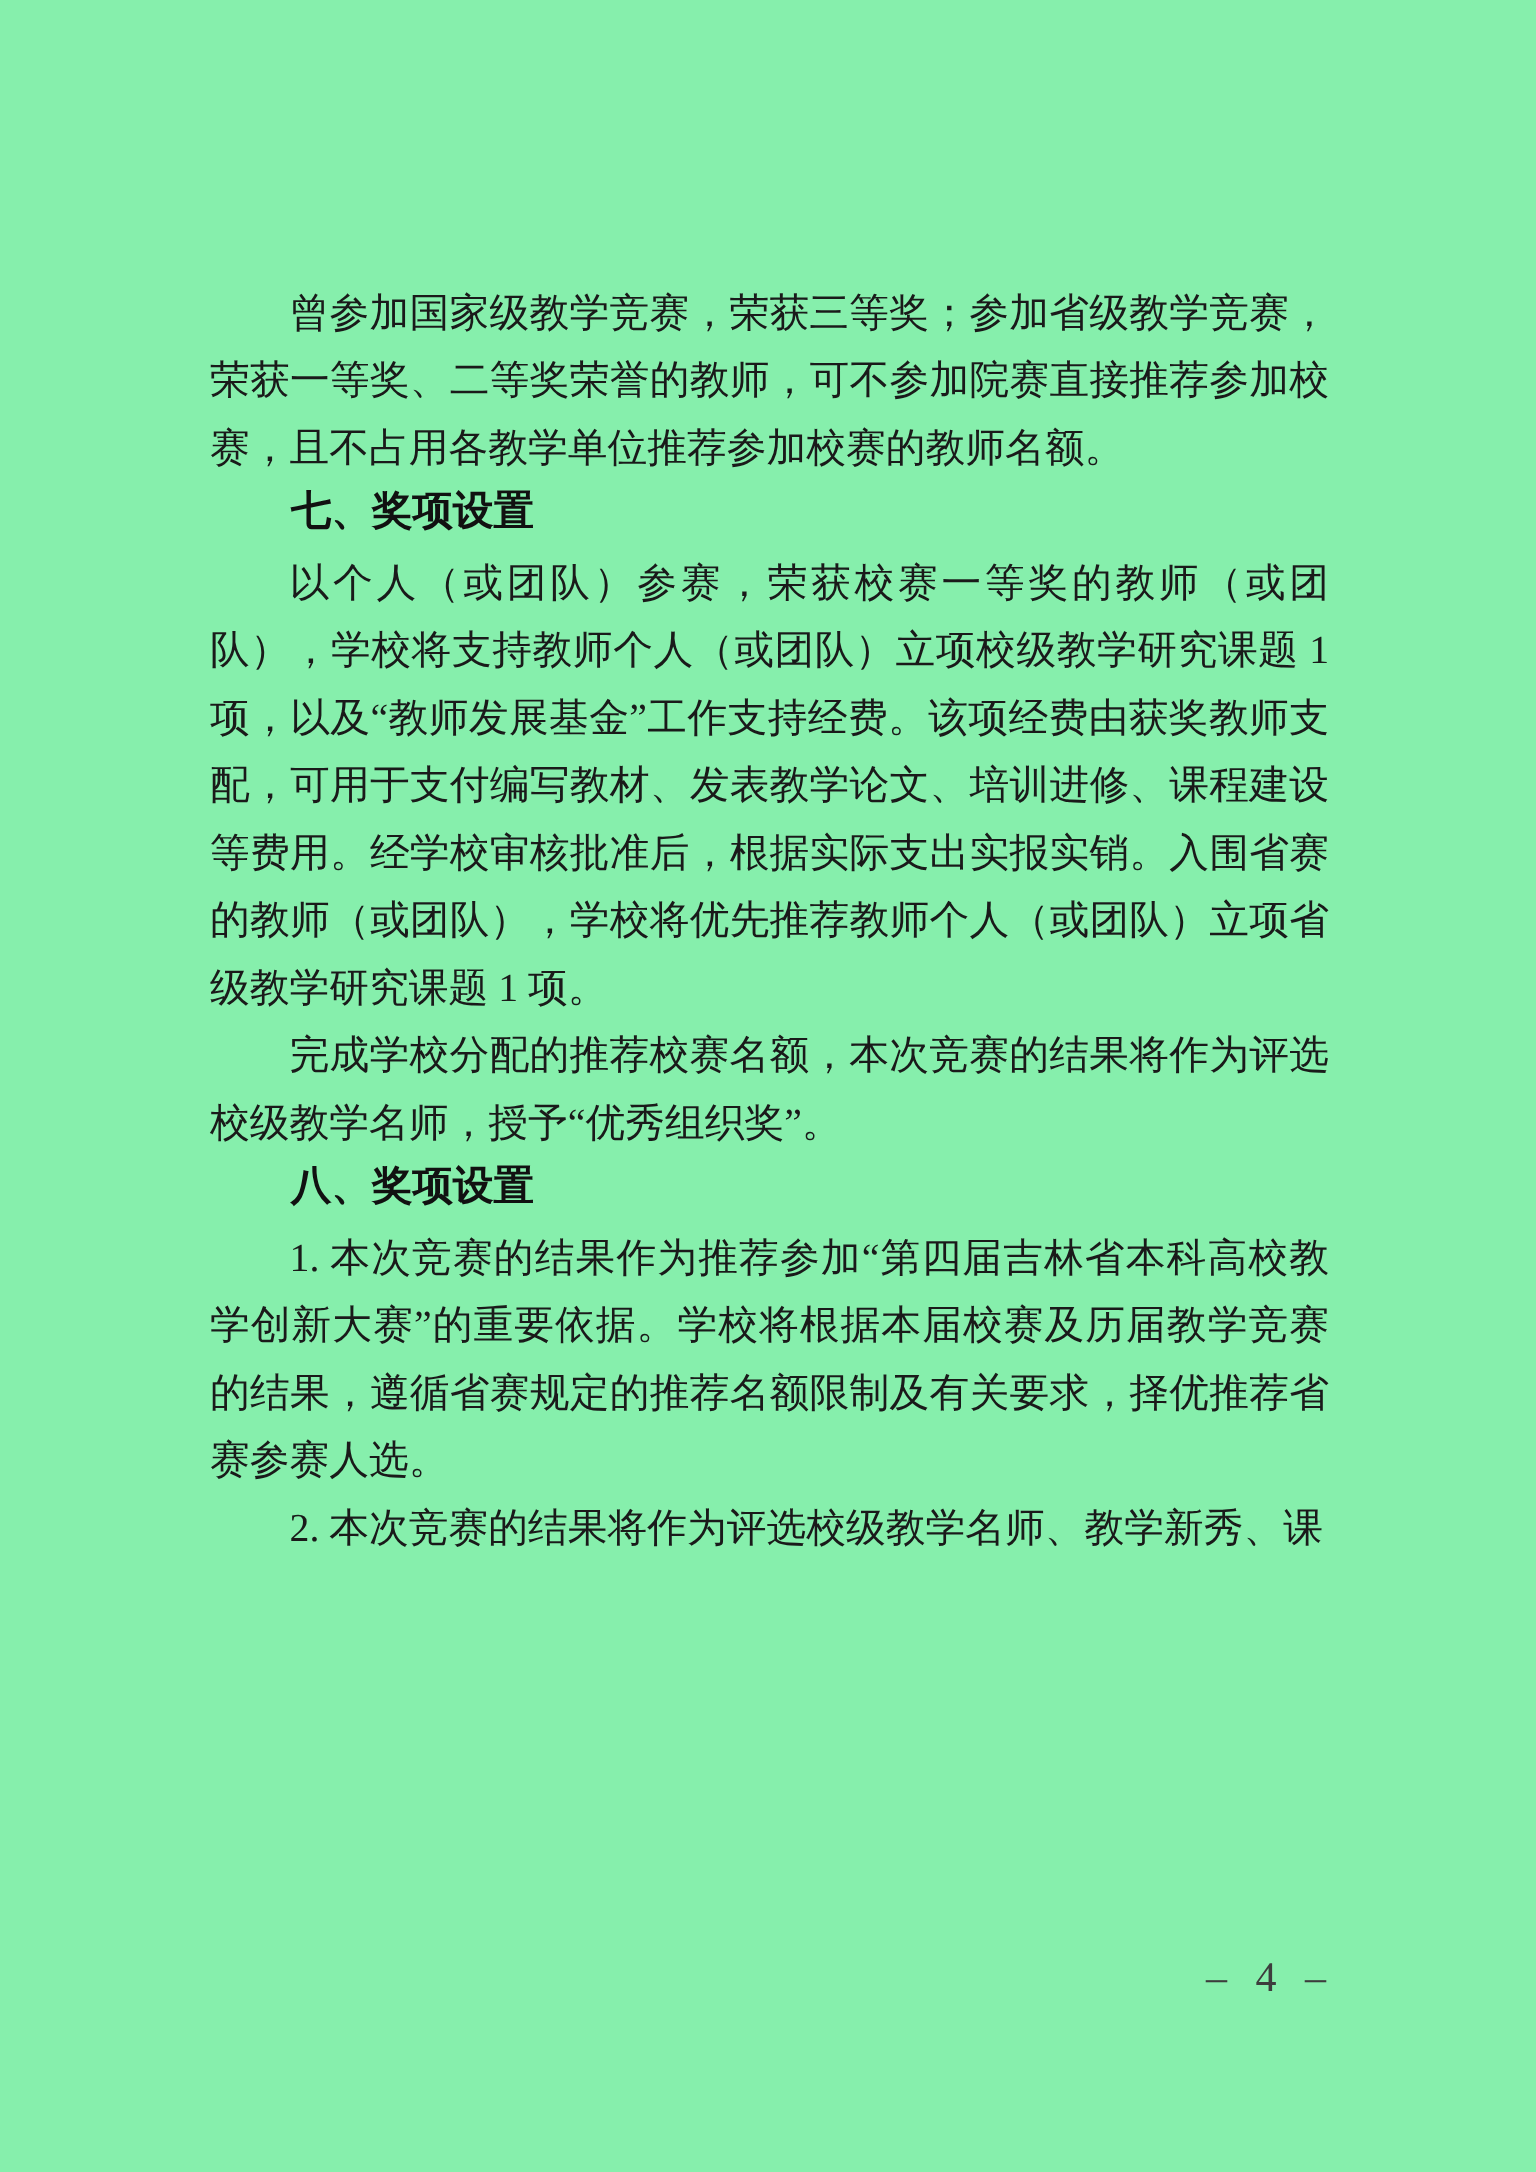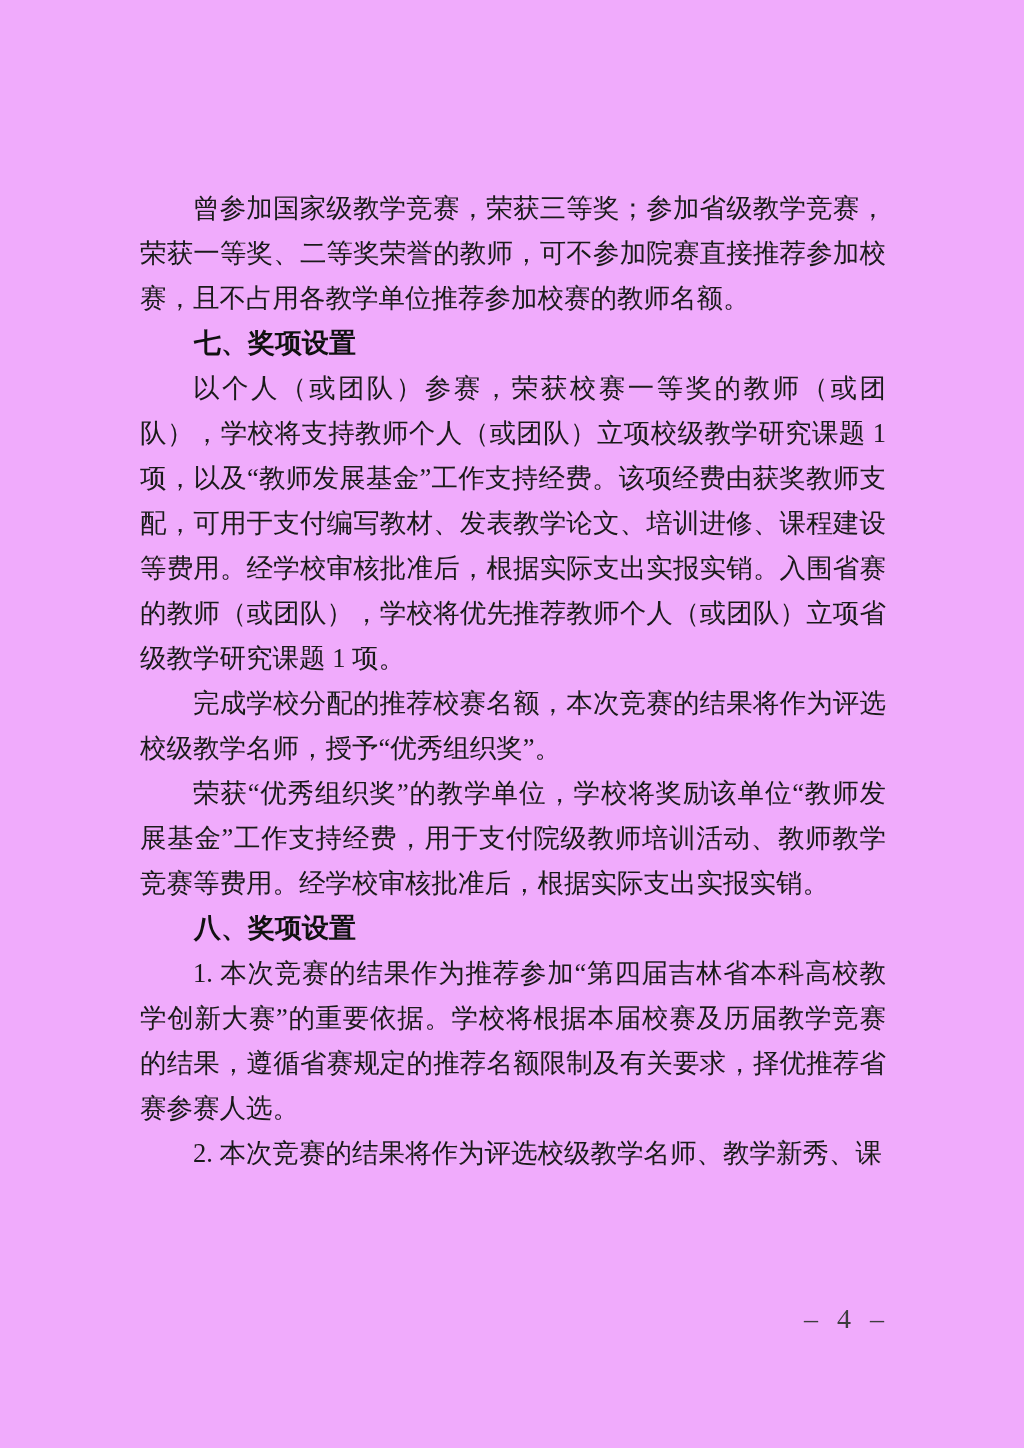--- a/index.html
+++ b/index.html
@@ -5,42 +5,42 @@
   html, body {
     margin: 0;
     padding: 0;
     background: #e8e8e8;
   }
   .sheet {
     position: relative;
     width: 1024px;
     height: 1448px;
     margin: 0 auto;
-    background: #f0abfc;
+    background: #86efac;
     overflow: hidden;
   }
   .content {
     position: absolute;
     left: 140px;
     top: 186px;
     width: 746px;
   }
   .body-para {
     margin: 0;
     font-family: "Liberation Serif", "DejaVu Serif", serif;
     font-size: 26.5px;
     line-height: 45px;
     color: #1a1a1a;
     text-align: justify;
     text-indent: 2em;
     word-break: break-all;
   }
   .heading-para {
     margin: 0;
-    font-family: Liberation Serif, serif;
+    font-family: Liberation Mono, monospace;
     font-weight: 700;
     font-size: 27px;
     line-height: 45px;
     color: #111111;
     text-indent: 2em;
   }
   .page-number {
     position: absolute;
     left: 804px;
     top: 1303px;
@@ -53,19 +53,18 @@
 </style>
 </head>
 <body>
 
 <div class="sheet">
   <main class="content">
       <p class="body-para">曾参加国家级教学竞赛，荣获三等奖；参加省级教学竞赛，荣获一等奖、二等奖荣誉的教师，可不参加院赛直接推荐参加校赛，且不占用各教学单位推荐参加校赛的教师名额。</p>
       <p class="heading-para">七、奖项设置</p>
       <p class="body-para">以个人（或团队）参赛，荣获校赛一等奖的教师（或团队），学校将支持教师个人（或团队）立项校级教学研究课题 1 项，以及“教师发展基金”工作支持经费。该项经费由获奖教师支配，可用于支付编写教材、发表教学论文、培训进修、课程建设等费用。经学校审核批准后，根据实际支出实报实销。入围省赛的教师（或团队），学校将优先推荐教师个人（或团队）立项省级教学研究课题 1 项。</p>
       <p class="body-para">完成学校分配的推荐校赛名额，本次竞赛的结果将作为评选校级教学名师，授予“优秀组织奖”。</p>
-      <p class="body-para">荣获“优秀组织奖”的教学单位，学校将奖励该单位“教师发展基金”工作支持经费，用于支付院级教师培训活动、教师教学竞赛等费用。经学校审核批准后，根据实际支出实报实销。</p>
       <p class="heading-para">八、奖项设置</p>
       <p class="body-para">1. 本次竞赛的结果作为推荐参加“第四届吉林省本科高校教学创新大赛”的重要依据。学校将根据本届校赛及历届教学竞赛的结果，遵循省赛规定的推荐名额限制及有关要求，择优推荐省赛参赛人选。</p>
       <p class="body-para">2. 本次竞赛的结果将作为评选校级教学名师、教学新秀、课</p>
     </main>
   <div class="page-number">– 4 –</div>
 </div>
 
 </body></html>

